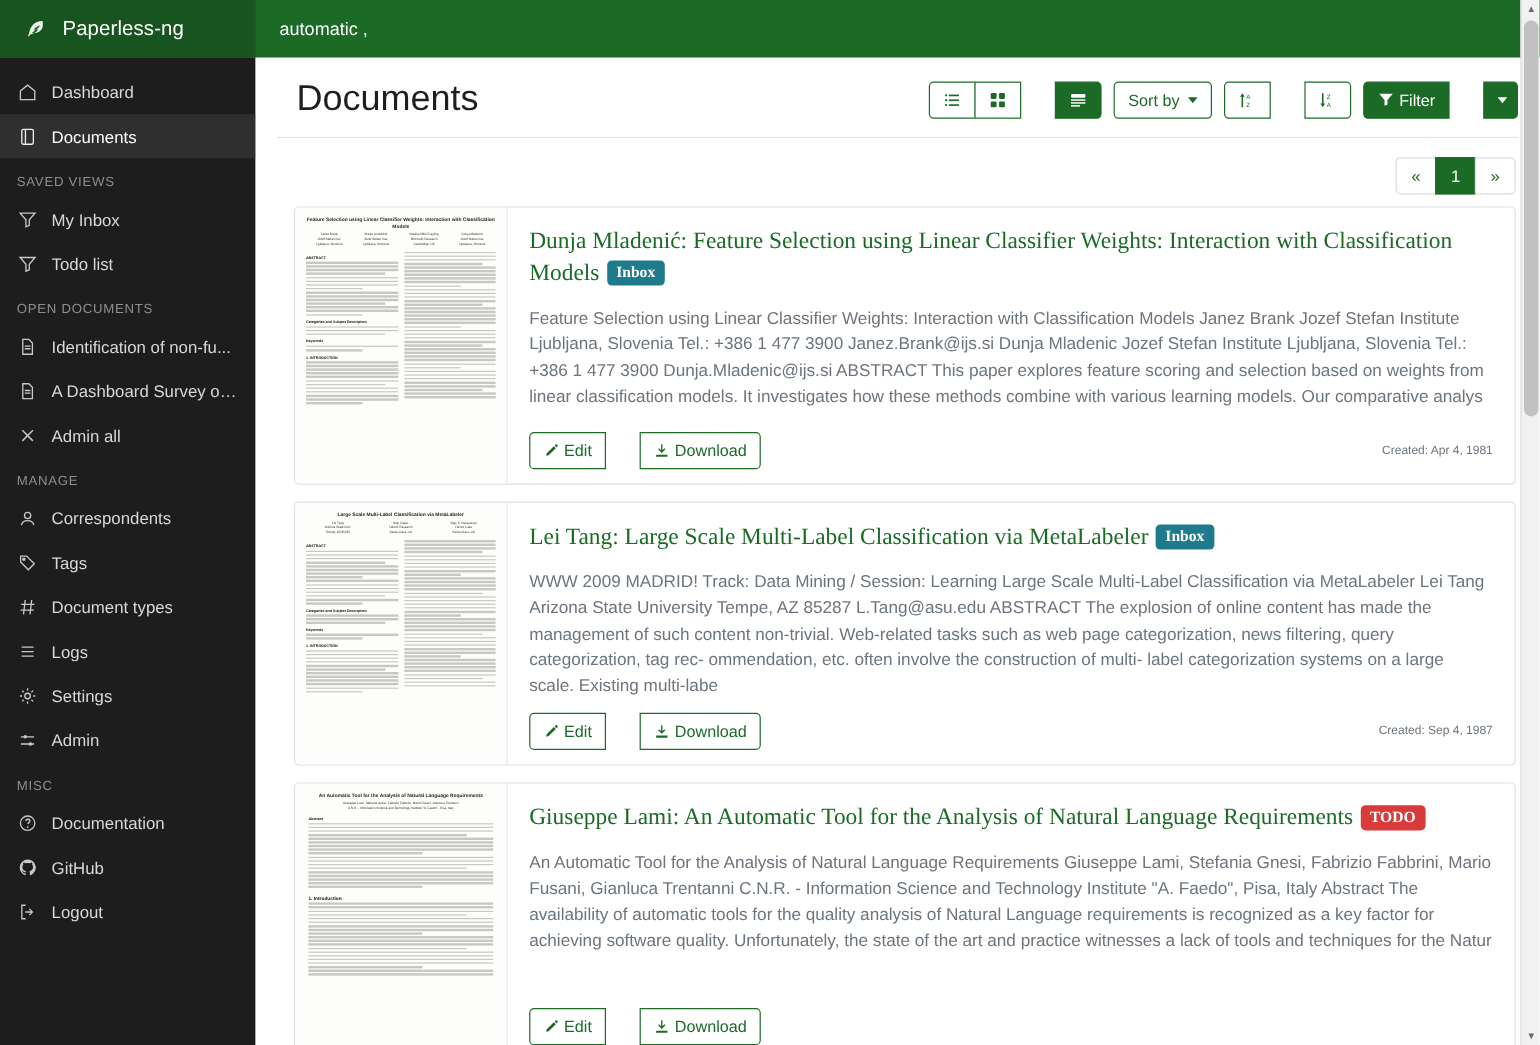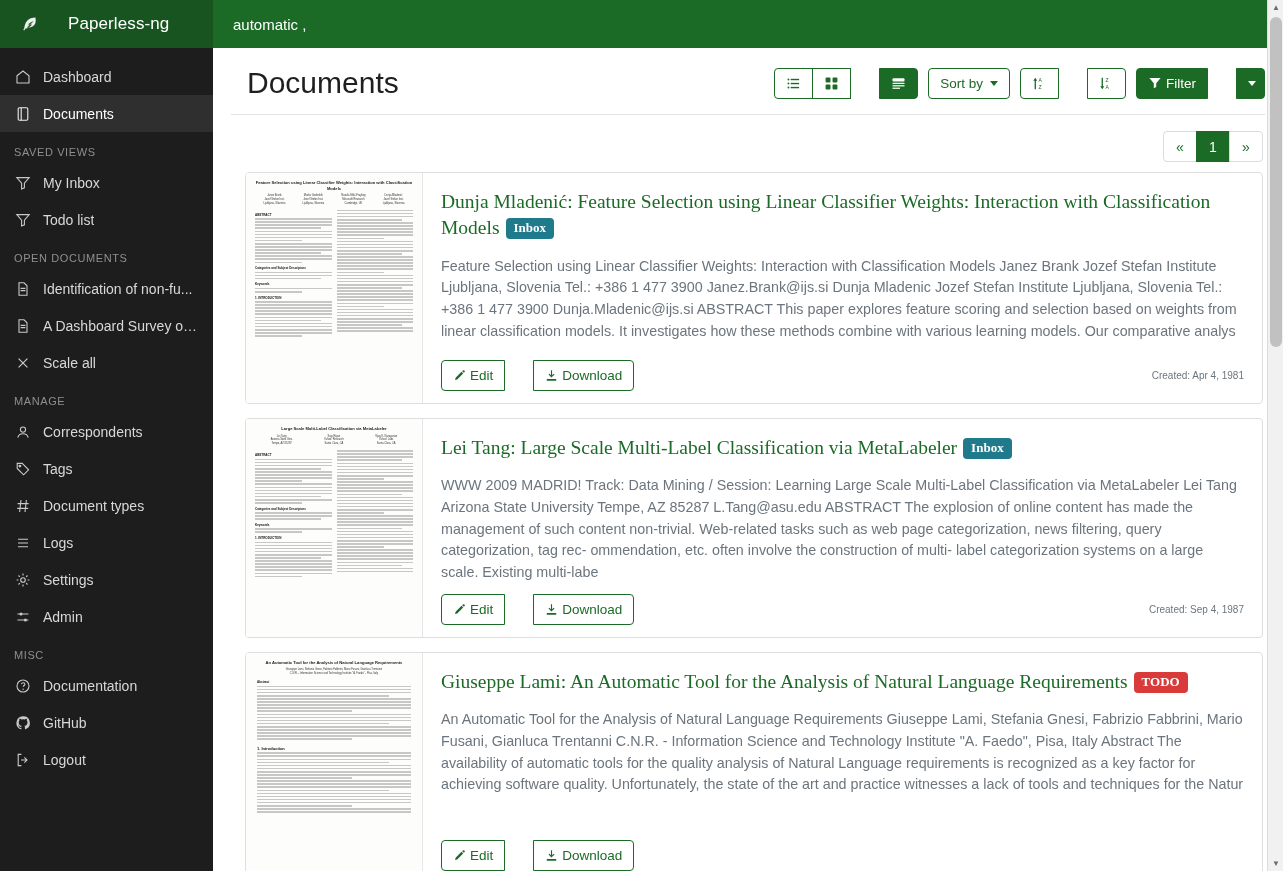--- a/index.html
+++ b/index.html
@@ -24,21 +24,21 @@
     display: flex;
     align-items: stretch;
     flex: 0 0 48px;
     background: #17541f;
   }
   .brand {
     width: 213px;
     background: #17541f;
     display: flex;
     align-items: center;
-    gap: 26px;
+    gap: 10px;
     padding-left: 18px;
     color: #ffffff;
   }
   .brand-logo { width: 22px; height: 22px; display:block; }
   .brand-title { font-size: 17px; font-weight: 400; letter-spacing: .1px; }
   .searchwrap {
     flex: 1;
     background: #1b6b27;
     display: flex;
     align-items: center;
@@ -396,21 +396,21 @@
           </svg>
         </span>
         <span class="label">A Dashboard Survey on ...</span>
       </div>
       <div class="nav-item">
         <span class="nav-icon">
           <svg viewBox="0 0 16 16" fill="none" stroke="#d8d8d8" stroke-width="1.2" xmlns="http://www.w3.org/2000/svg">
             <path d="M3.6 3.6 12.4 12.4M12.4 3.6 3.6 12.4"></path>
           </svg>
         </span>
-        <span class="label">Scale all</span>
+        <span class="label">Admin all</span>
       </div>
 
       <div class="section-title">Manage</div>
       <div class="nav-item">
         <span class="nav-icon">
           <svg viewBox="0 0 16 16" fill="none" stroke="#d8d8d8" stroke-width="1.1" xmlns="http://www.w3.org/2000/svg">
             <circle cx="8" cy="5.6" r="2.6"></circle>
               <path d="M2.8 13.6c.6-2.6 2.7-3.8 5.2-3.8s4.6 1.2 5.2 3.8"></path>
           </svg>
         </span>

